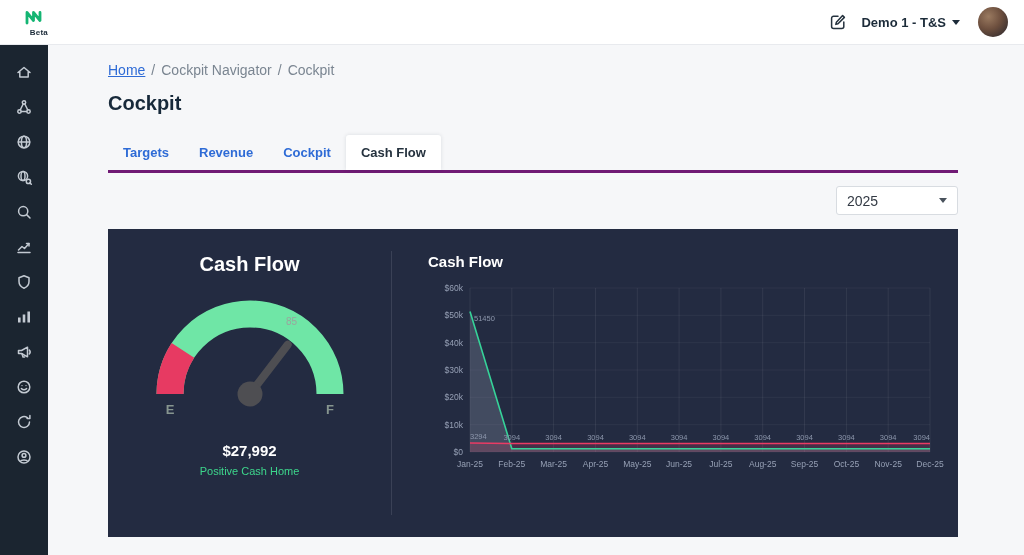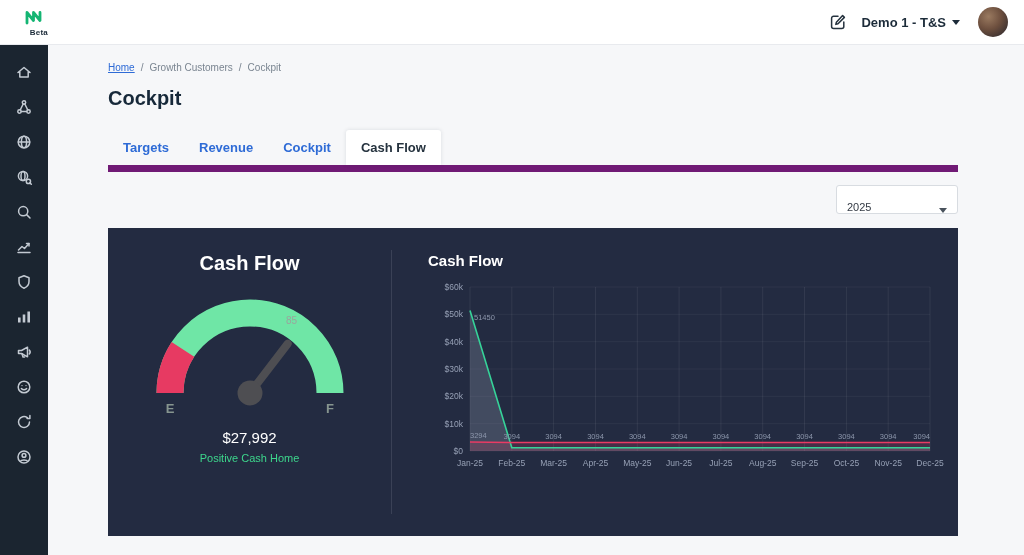--- a/index.html
+++ b/index.html
@@ -19,37 +19,37 @@
   .caret{width:0;height:0;border-left:4px solid transparent;border-right:4px solid transparent;border-top:5px solid #1c2b39;}
   .avatar{width:30px;height:30px;border-radius:50%;margin-right:16px;cursor:pointer;
     background:radial-gradient(circle at 35% 32%,#9a7a60 0%,#6d4f3e 45%,#24232b 100%);}
   
   .sidenav{position:absolute;top:44px;left:0;bottom:0;width:48px;background:#1b2530;
     display:flex;flex-direction:column;align-items:center;padding-top:20px;gap:15px;z-index:4;}
   .side-item{width:28px;height:20px;display:flex;align-items:center;justify-content:center;color:#c3cad2;cursor:pointer;}
   .side-item svg{width:18px;height:18px;}
   
   .main{position:absolute;top:44px;left:48px;right:0;bottom:0;padding:18px 66px 0 60px;}
-  .breadcrumb{font-size:10px;color:#7a8591;display:flex;gap:6px;align-items:flex-end;margin-bottom:14px;}
+  .breadcrumb{font-size:14px;color:#7a8591;display:flex;gap:6px;align-items:flex-end;margin-bottom:14px;}
   .crumb-link{color:#2e6bd6;text-decoration:underline;cursor:pointer;}
   .crumb{color:#7a8591;}
   .page-title{font-size:20px;font-weight:700;color:#17293a;margin:0 0 20px 0;}
-  .tabs-row{display:flex;align-items:flex-start;border-bottom:7px solid #701a75;}
+  .tabs-row{display:flex;align-items:flex-start;border-bottom:3px solid #701a75;}
   .tab{background:transparent;border:none;font-family:inherit;font-size:13px;font-weight:600;color:#2e6bd6;
     padding:10px 15px;cursor:pointer;}
   .tab.active{background:#ffffff;color:#25323e;border-radius:3px 3px 0 0;box-shadow:0 0 4px rgba(20,30,50,.12);}
   .filter-row{display:flex;justify-content:flex-end;margin-top:13px;}
   .year-select{width:100px;height:27px;background:#ffffff;border:1px solid #d8dce1;border-radius:3px;
-    display:flex;align-items:flex-end;justify-content:space-between;padding:0 10px;font-size:11px;color:#333a44;cursor:pointer;}
+    display:flex;align-items:center;justify-content:space-between;padding:0 10px;font-size:14px;color:#333a44;cursor:pointer;}
   .select-caret{width:0;height:0;border-left:4px solid transparent;border-right:4px solid transparent;border-top:5px solid #49525c;}
   
   .dash-card{margin-top:14px;height:308px;background:#232b41;display:flex;color:#ffffff;}
   .gauge-panel{width:283px;display:flex;flex-direction:column;align-items:center;padding-top:24px;}
   .panel-title{font-size:20px;font-weight:700;color:#ffffff;}
-  .gauge-amount{font-size:15px;font-weight:400;margin-top:4px;}
+  .gauge-amount{font-size:15px;font-weight:700;margin-top:16px;}
   .gauge-status{font-size:11px;color:#3dd68c;margin-top:6px;}
   .v-divider{width:1px;background:#3a4156;margin:22px 0;}
   .chart-panel{flex:1;padding:24px 0 0 36px;}
   .chart-title{font-size:15px;font-weight:700;color:#ffffff;margin-bottom:6px;}
   .tick{fill:#96a0b5;font-size:8.5px;}
   .plabel{fill:#8d97ac;font-size:7.5px;}
   .gval{fill:#9aa59d;font-size:10px;}
   .gef{fill:#86958f;font-size:13px;font-weight:700;}
 </style>
 </head>
@@ -160,21 +160,21 @@
           <path d="M5.4 13.3 C6.2 11.4 11.8 11.4 12.6 13.3"></path>
         </svg></span>
     </div>
   </nav>
 
 <main class="main">
 
   <div class="breadcrumb" id="breadcrumb">
       <a class="crumb-link">Home</a>
       <span class="crumb">/</span>
-      <span class="crumb">Growth Customers</span>
+      <span class="crumb">Cockpit Navigator</span>
       <span class="crumb">/</span>
       <span class="crumb">Cockpit</span>
     </div>
 
   <h1 class="page-title">Cockpit</h1>
 
   <div class="tabs-row" id="tabs-row">
       <button class="tab">Targets</button>
       <button class="tab">Revenue</button>
       <button class="tab">Cockpit</button>

